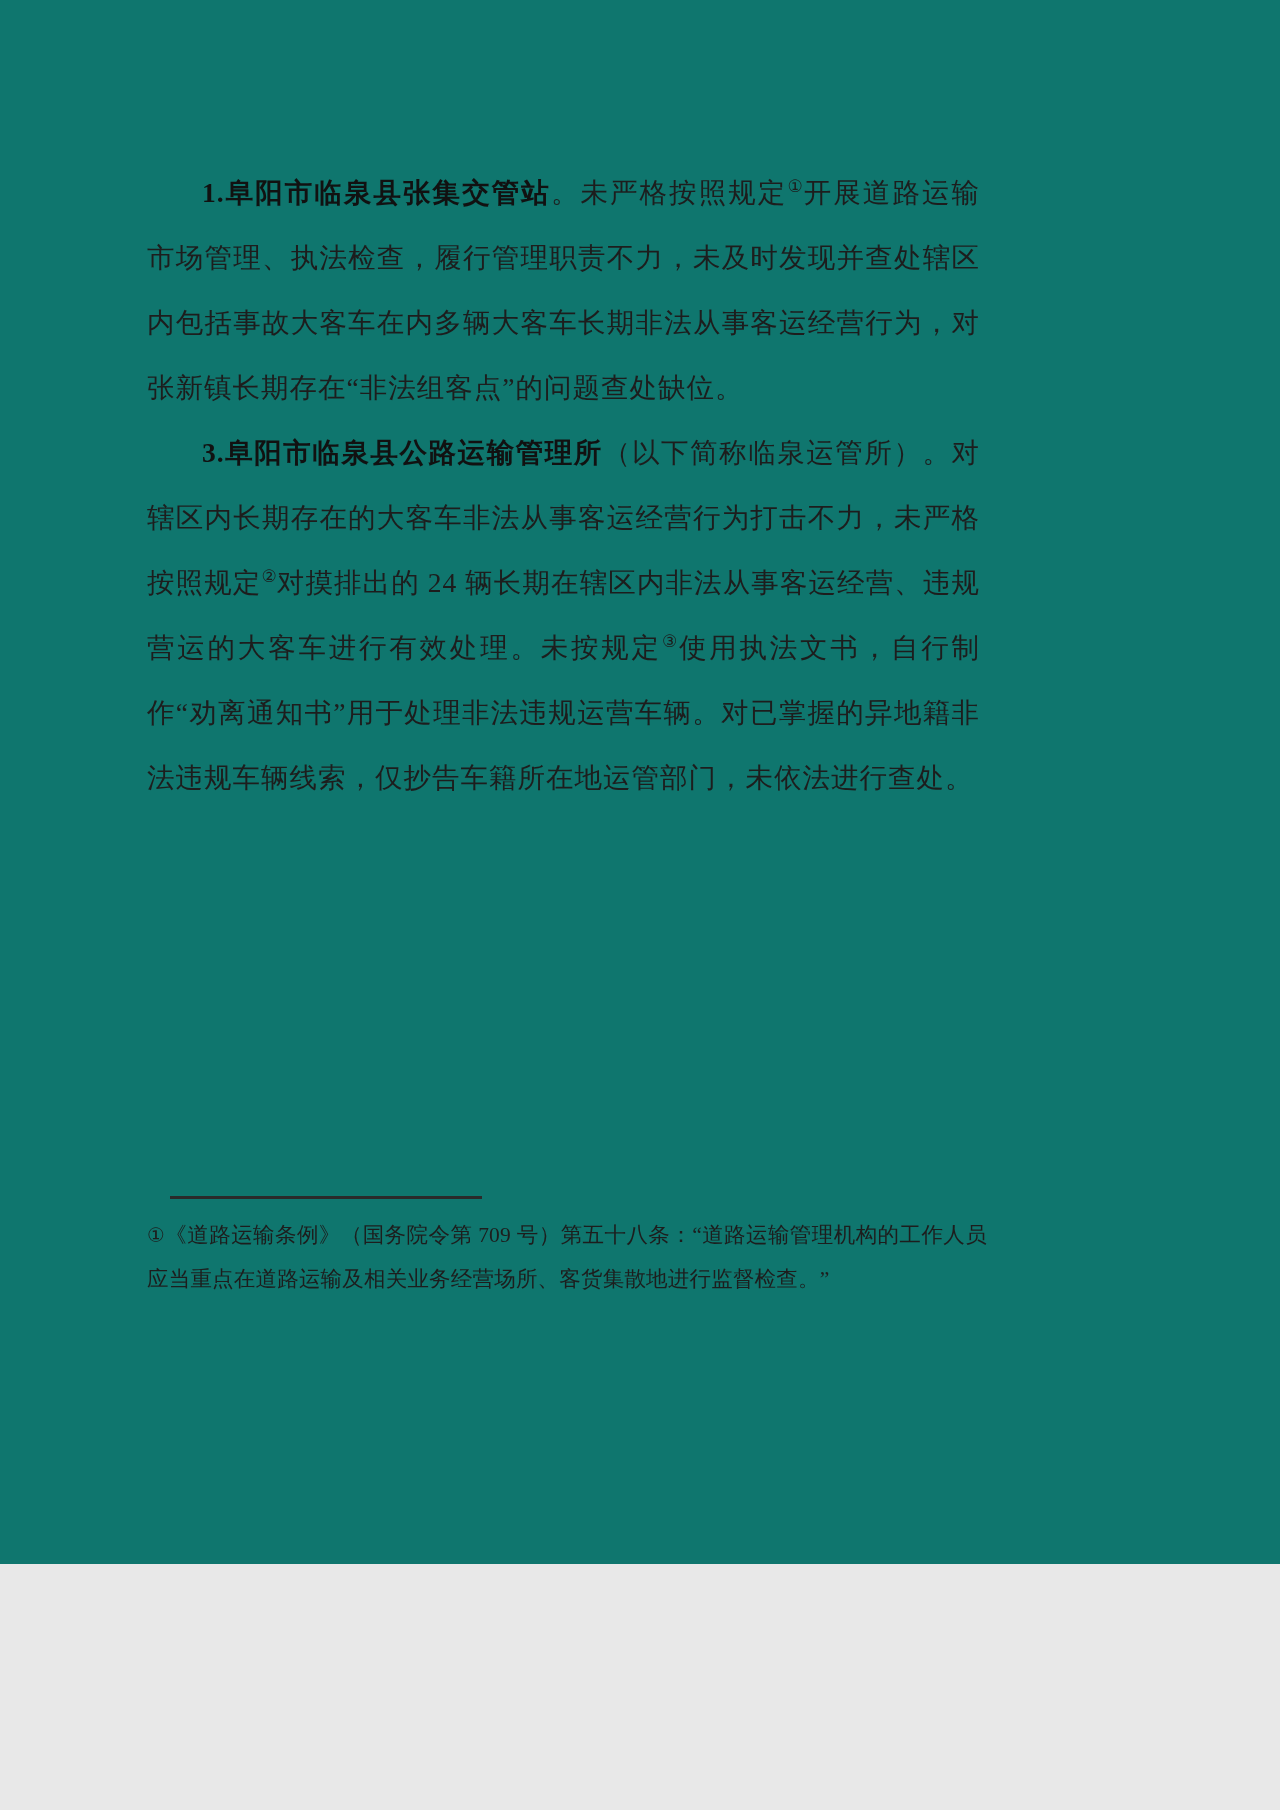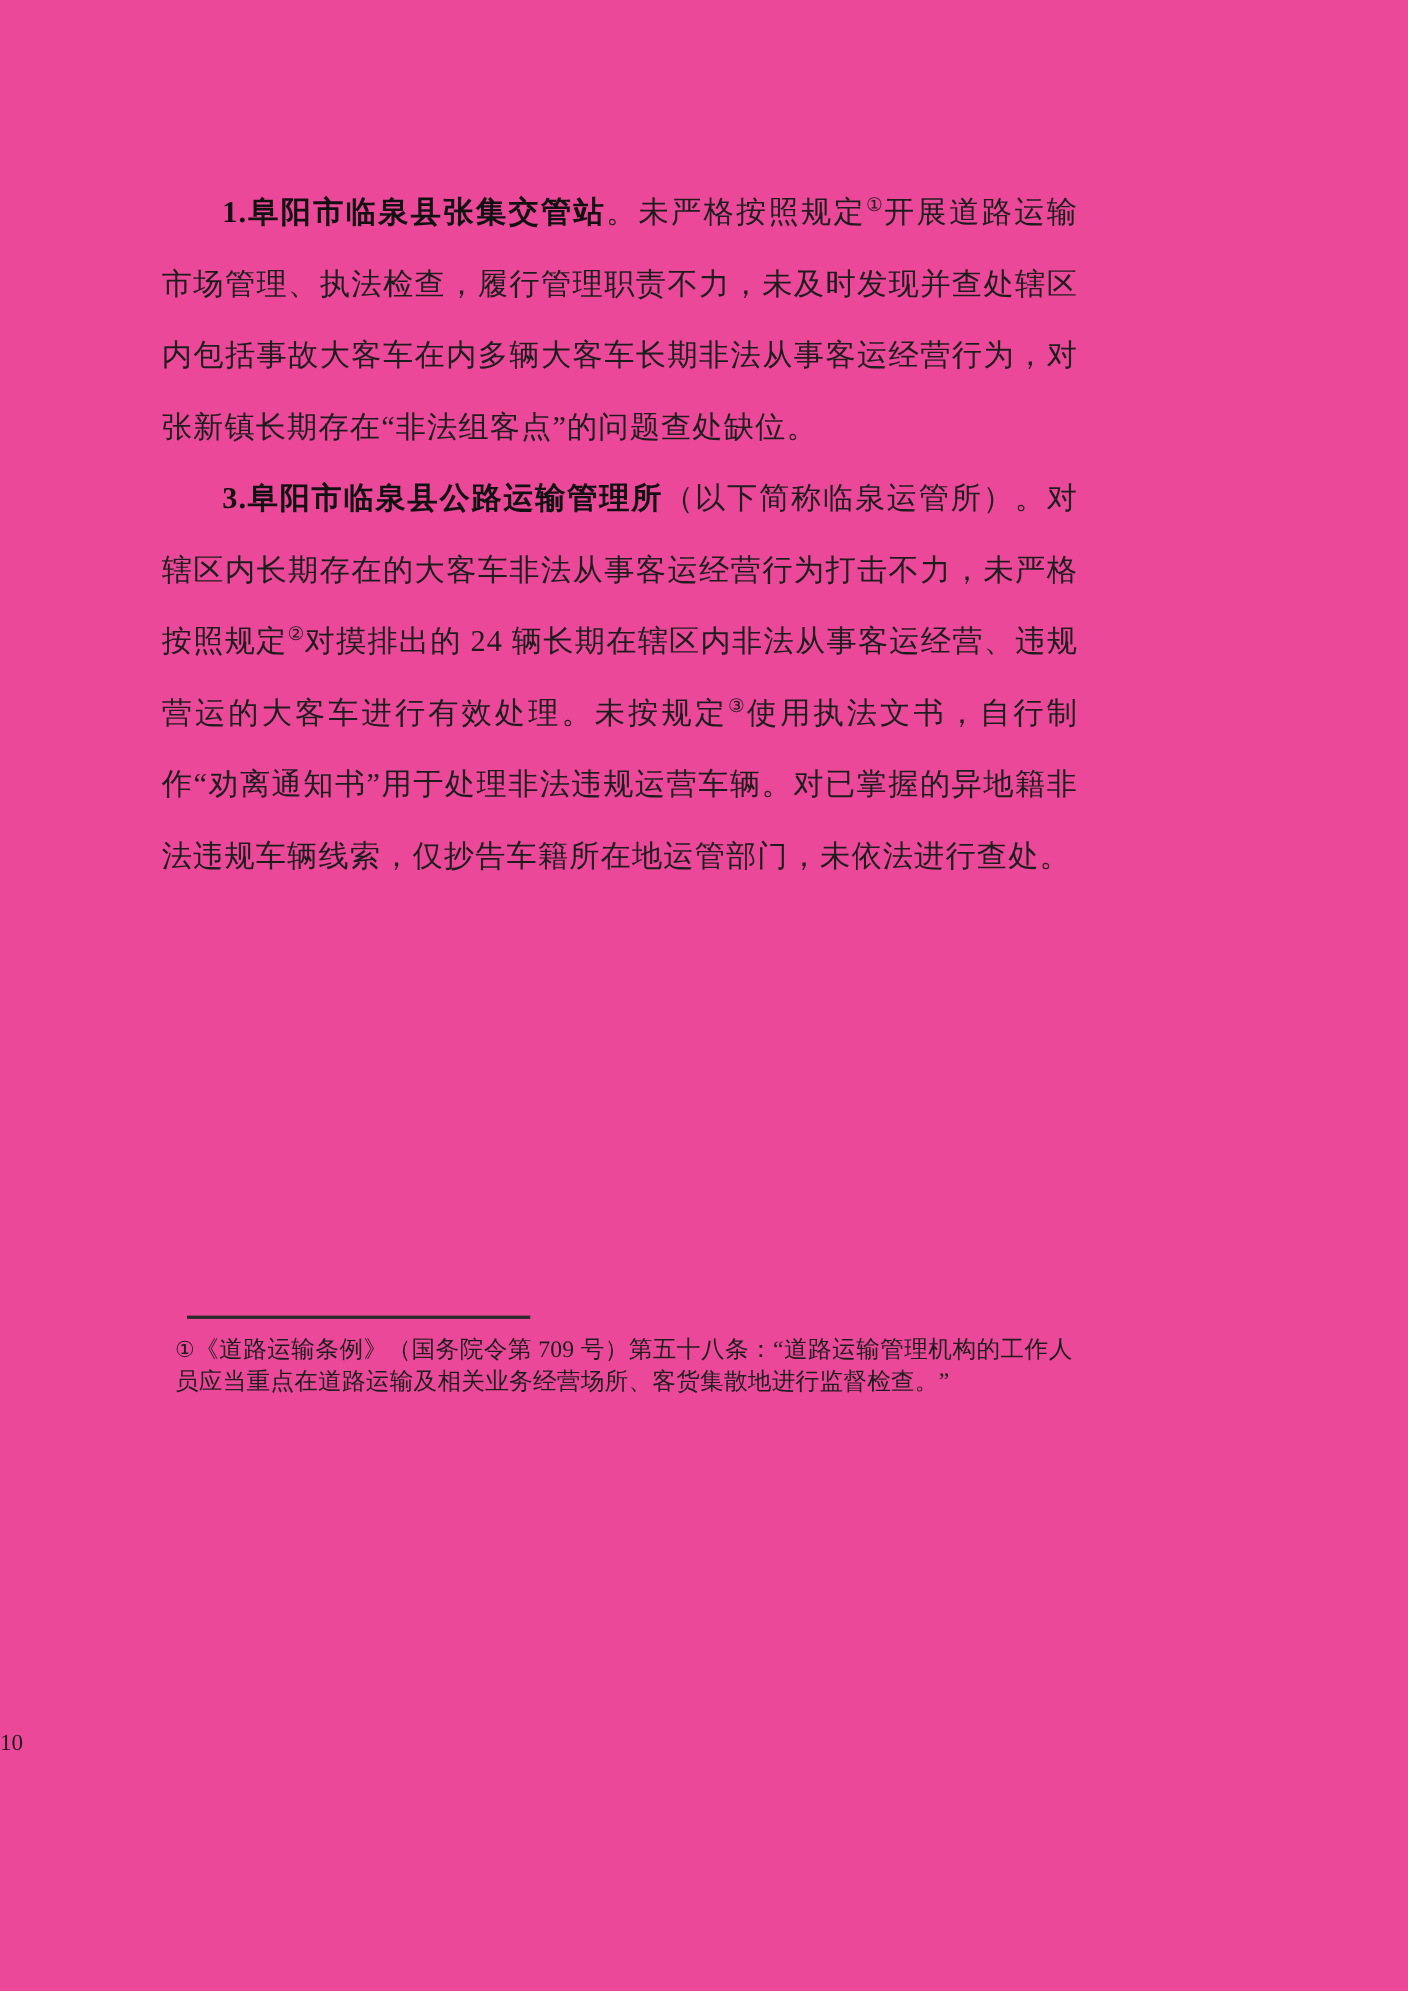--- a/index.html
+++ b/index.html
@@ -3,23 +3,23 @@
 <meta charset="utf-8">
 <style>
   html, body {
     margin: 0;
     padding: 0;
     background: #e8e8e8;
   }
   .page {
     position: relative;
     width: 1280px;
-    height: 1810px;
+    height: 1564px;
     margin: 0 auto;
-    background: #ec4899;
+    background: #0f766e;
     overflow: hidden;
     font-family: "Liberation Serif", "DejaVu Serif", serif;
     color: #1d1d1d;
   }
   .content {
     position: absolute;
     left: 147px;
     top: 160px;
     width: 833px;
   }
@@ -49,24 +49,24 @@
     width: 840px;
   }
   .fn-sep {
     width: 312px;
     height: 0;
     border-top: 3px solid #2a2a2a;
     margin: 0 0 14px 23px;
   }
   .footnote {
     font-size: 21.5px;
-    line-height: 29px;
+    line-height: 44px;
     text-align: justify;
     letter-spacing: 0.2px;
-    margin: 12px;
+    margin: 0;
   }
   .fn-marker {
     font-family: "DejaVu Sans", sans-serif;
     font-size: 20px;
   }
   .page-number {
     position: absolute;
     left: 0;
     width: 1260px;
     top: 1572px;

